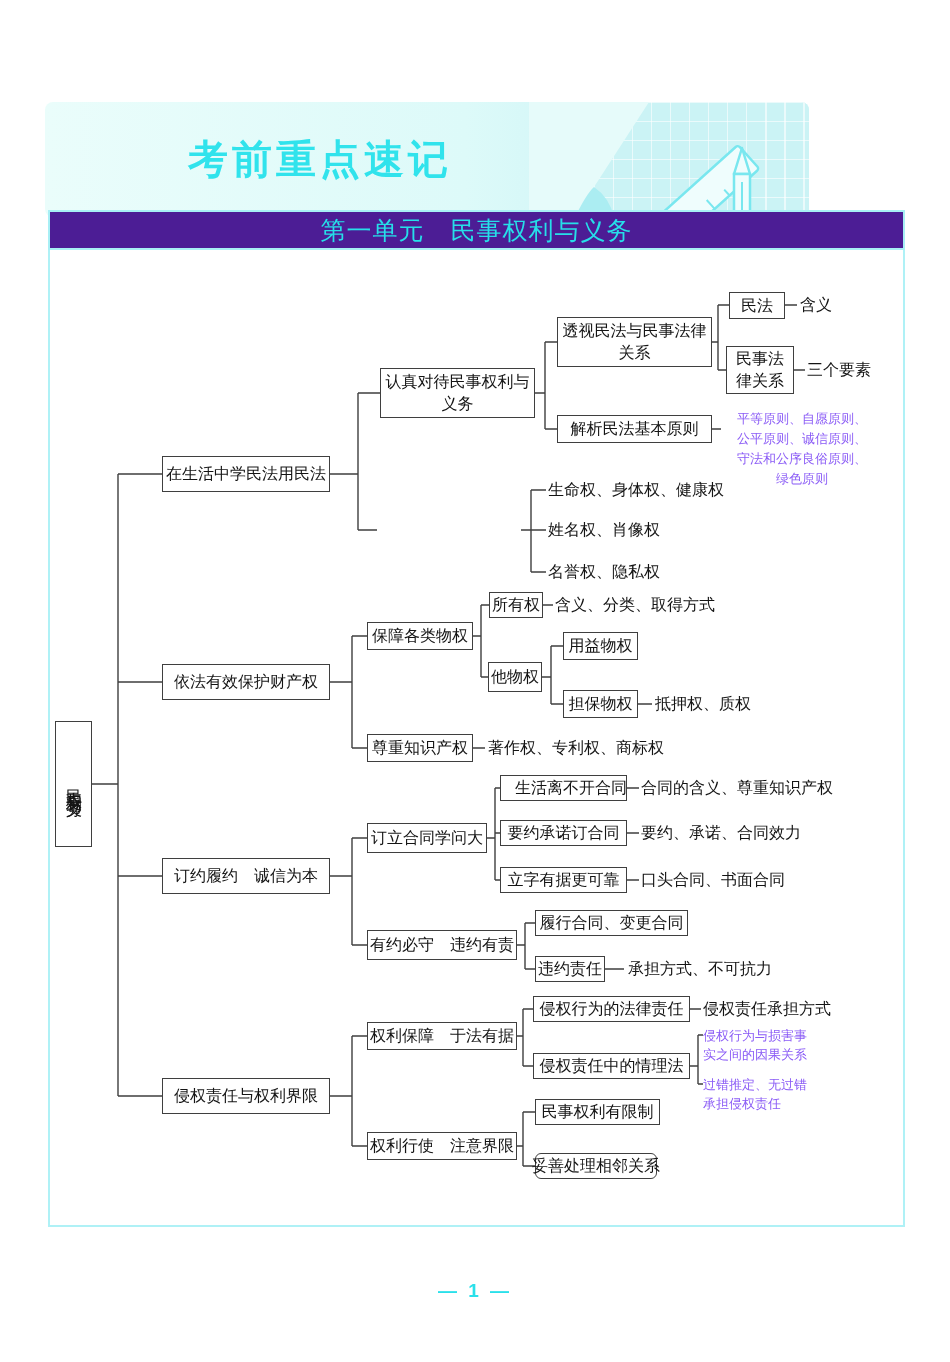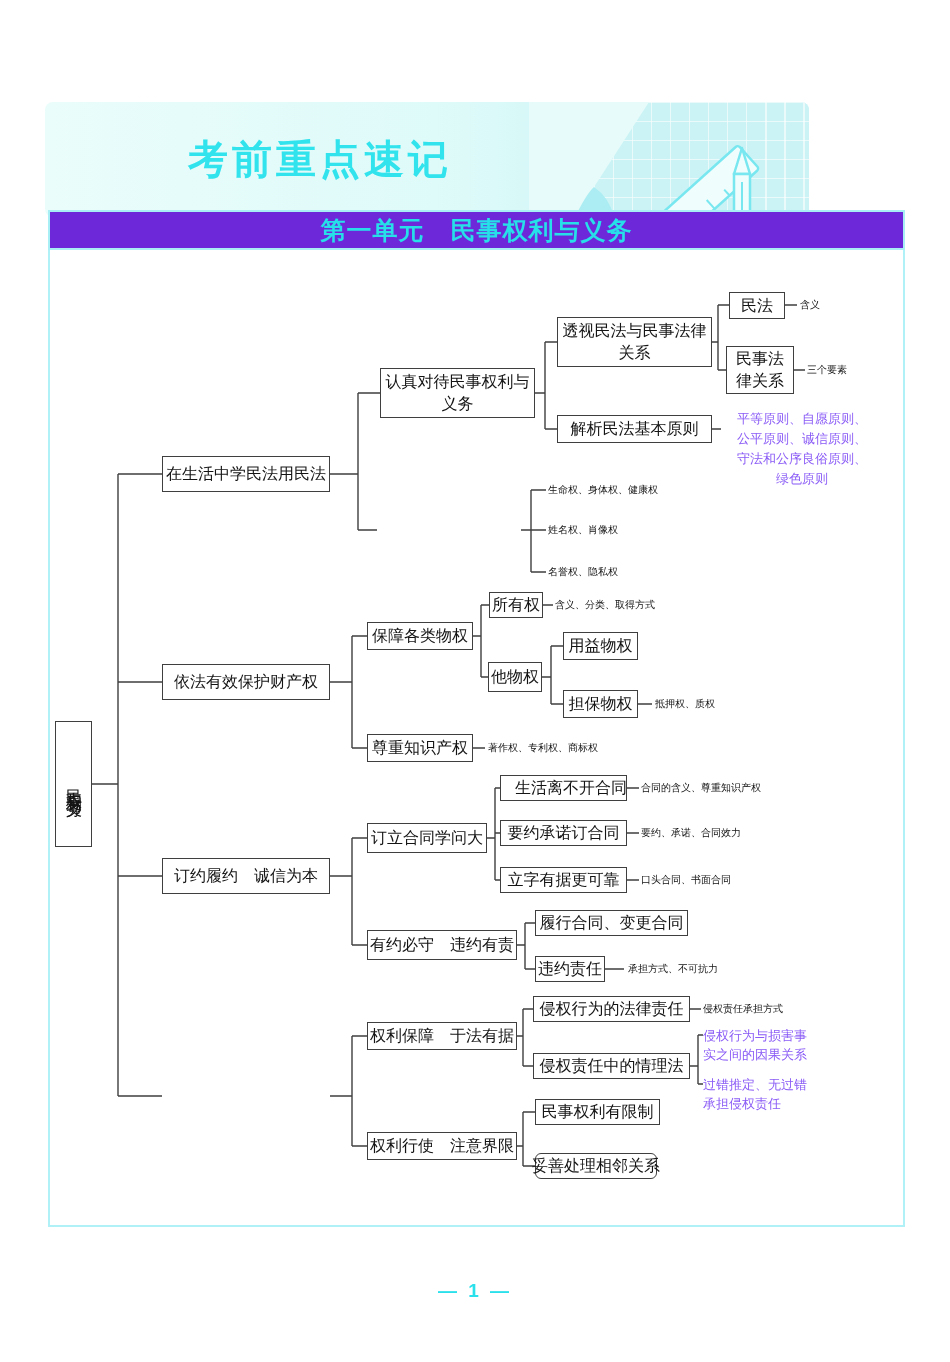--- a/index.html
+++ b/index.html
@@ -10,31 +10,31 @@
           overflow:hidden;background:linear-gradient(90deg,#eafdfb 0%,#ddfaf9 55%,#cdf4f6 78%);}
   .banner-grid{position:absolute;right:0;top:0;width:215px;height:100%;background-color:#cbf3f5;
           background-image:repeating-linear-gradient(0deg,rgba(255,255,255,.6) 0 1.5px,transparent 1.5px 19px),
                            repeating-linear-gradient(90deg,rgba(255,255,255,.6) 0 1.5px,transparent 1.5px 19px);}
   .banner-art{position:absolute;right:0;top:0;width:280px;height:115px;}
   .banner-title{position:absolute;left:0;top:0;width:72%;height:100%;display:flex;align-items:center;justify-content:center;
           font-family:"Liberation Sans","DejaVu Sans",sans-serif;font-weight:bold;font-size:40px;
           color:#30e3ec;letter-spacing:4px;}
   
   .unit-bar{position:absolute;left:48px;top:210px;width:857px;height:40px;box-sizing:border-box;
-          background:#6d28d9;border:2px solid #a8eff5;display:flex;align-items:center;justify-content:center;
-          font-family:"Liberation Sans","DejaVu Sans",sans-serif;font-weight:bold;font-size:25px;
+          background:#4c1d95;border:2px solid #a8eff5;display:flex;align-items:center;justify-content:center;
+          font-family:"Liberation Sans","DejaVu Sans",sans-serif;font-weight:normal;font-size:25px;
           color:#26dfe9;letter-spacing:1px;}
   .content-panel{position:absolute;left:48px;top:250px;width:857px;height:977px;box-sizing:border-box;
           background:#ffffff;border:2px solid #aff1f6;border-top:none;}
   
   .connectors{position:absolute;left:0;top:0;pointer-events:none;}
   .bx{position:absolute;box-sizing:border-box;border:1.4px solid #3f3f3f;background:#fff;
       display:flex;flex-direction:column;align-items:center;justify-content:center;
       font-size:16px;color:#141414;text-align:center;line-height:22px;white-space:nowrap;}
-  .tx{position:absolute;height:20px;display:flex;align-items:center;font-size:10px;color:#141414;white-space:nowrap;}
+  .tx{position:absolute;height:20px;display:flex;align-items:center;font-size:16px;color:#141414;white-space:nowrap;}
   .tb{position:absolute;font-size:13px;color:#8b5cf6;line-height:20px;}
   .tb span{display:block;}
   .root-vert{writing-mode:vertical-rl;letter-spacing:2px;line-height:normal;}
   
   .page-number{position:absolute;left:0;top:1280px;width:100%;text-align:center;
           font-family:"Liberation Sans","DejaVu Sans",sans-serif;font-weight:bold;font-size:19px;
           color:#2ae0ea;letter-spacing:3px;}
 </style>
 </head>
 <body>
@@ -137,20 +137,21 @@
   <div class="tx" style="left:641px;top:778px;">合同的含义、尊重知识产权</div>
   <div class="bx" style="left:500px;top:820px;width:127px;height:26px;">要约承诺订合同</div>
   <div class="tx" style="left:641px;top:823px;">要约、承诺、合同效力</div>
   <div class="bx" style="left:500px;top:867px;width:127px;height:26px;">立字有据更可靠</div>
   <div class="tx" style="left:641px;top:870px;">口头合同、书面合同</div>
   <div class="bx" style="left:367px;top:930px;width:150px;height:30px;">有约必守　违约有责</div>
   <div class="bx" style="left:535px;top:910px;width:153px;height:26px;">履行合同、变更合同</div>
   <div class="bx" style="left:535px;top:956px;width:70px;height:26px;">违约责任</div>
   <div class="tx" style="left:628px;top:959px;">承担方式、不可抗力</div>
 
+  <div class="bx" style="left:162px;top:1078px;width:168px;height:36px;">侵权责任与权利界限</div>
   <div class="bx" style="left:367px;top:1022px;width:150px;height:28px;">权利保障　于法有据</div>
   <div class="bx" style="left:533px;top:996px;width:157px;height:26px;">侵权行为的法律责任</div>
   <div class="tx" style="left:703px;top:999px;">侵权责任承担方式</div>
   <div class="bx" style="left:533px;top:1053px;width:157px;height:26px;">侵权责任中的情理法</div>
   <div class="tb" style="left:703px;top:1075px;width:140px;line-height:19px;">
     <span>过错推定、无过错</span>
     <span>承担侵权责任</span>
   </div>
   <div class="tb" style="left:703px;top:1026px;width:140px;line-height:19px;">
     <span>侵权行为与损害事</span>

